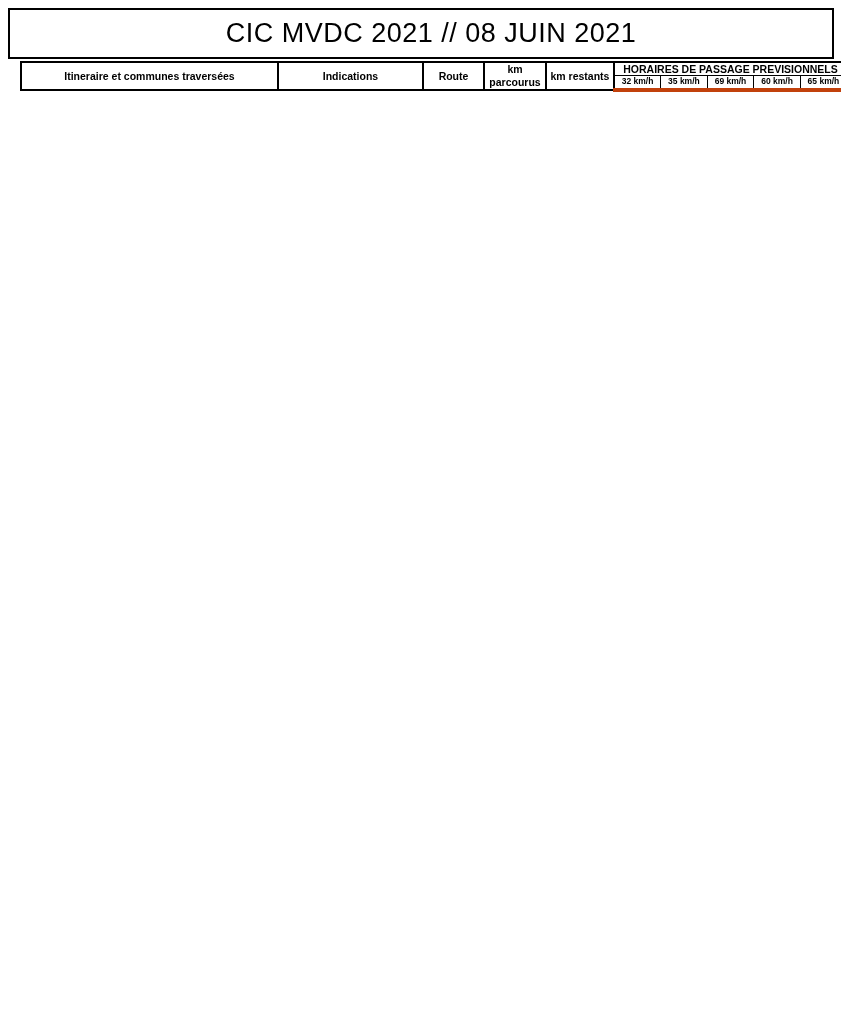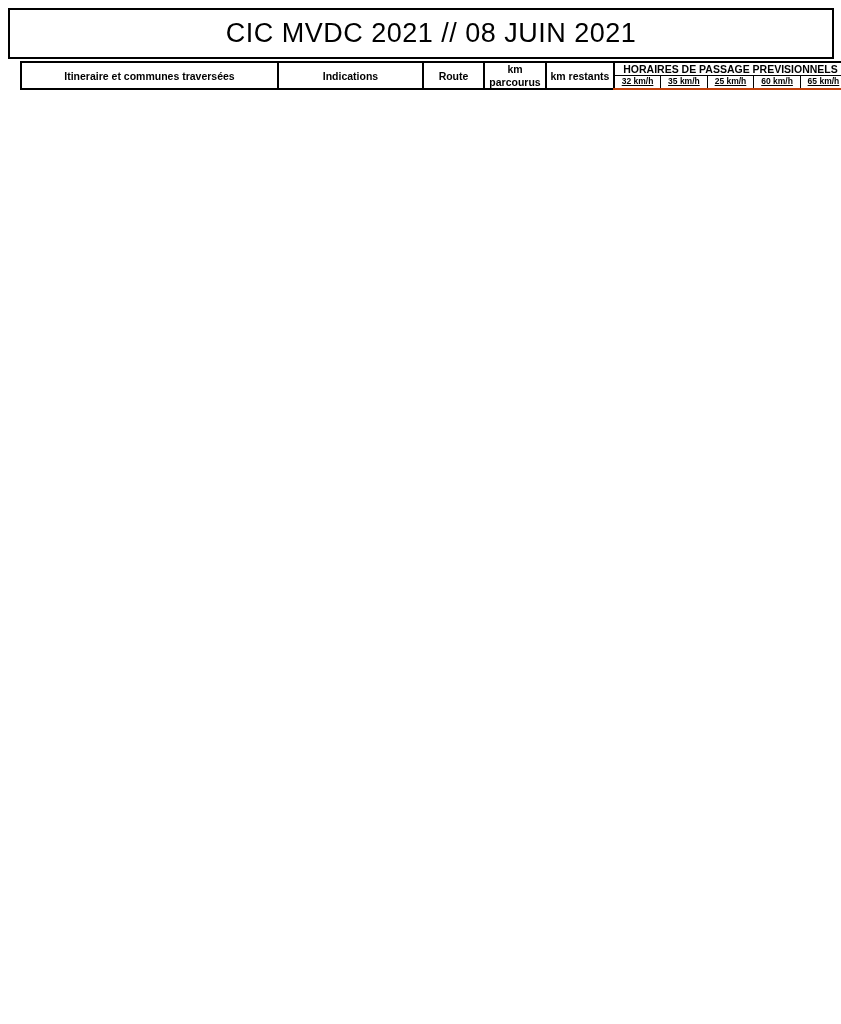--- a/index.html
+++ b/index.html
@@ -7,21 +7,21 @@
   .page{padding:8px 7px 0 8px;}
   .titlebox{border:2px solid #000;height:47px;display:flex;align-items:center;justify-content:center;font-size:27px;letter-spacing:.5px;padding-left:20px;}
   table{border-collapse:collapse;width:826px;table-layout:fixed;margin-top:2px;}
   col.c-it{width:257px;} col.c-i1{width:72px;} col.c-i2{width:73px;} col.c-rt{width:61px;}
   col.c-kp{width:62px;} col.c-kr{width:68px;} col.c-t{width:46.6px;}
   th,td{border:1px solid #000;padding:0 2px;font-size:8.5px;line-height:1.15;height:11.6px;overflow:hidden;white-space:nowrap;text-align:center;vertical-align:middle;}
   table{border:2px solid #000;margin-left:12px;}
   thead th{font-weight:bold;}
   th.main{font-size:10.5px;}
   th.kmp{white-space:pre-line;line-height:1.2;}
-  th.speed{font-size:8.5px;height:12px;border-bottom:2px solid #c2410c;text-decoration:underline;}
+  th.speed{font-size:8.5px;height:12px;border-bottom:4px solid #c2410c;}
   th.hor{font-size:10.5px;border-radius:6px;}
   .thL{border-left:2px solid #000;}
 </style>
 </head>
 <body>
 
 <div class="page">
   <div class="titlebox">CIC MVDC 2021 // 08 JUIN 2021</div>
   <table>
     <colgroup>
@@ -43,20 +43,20 @@
         <th class="main thL" rowspan="2" colspan="2">Indications</th>
         <th class="main thL" rowspan="2">Route</th>
         <th class="main kmp thL" rowspan="2">km
 parcourus</th>
         <th class="main thL" rowspan="2">km restants</th>
         <th class="hor thL" colspan="5">HORAIRES DE PASSAGE PREVISIONNELS</th>
       </tr>
       <tr>
         <th class="speed thL">32 km/h</th>
         <th class="speed">35 km/h</th>
-        <th class="speed">25 km/h</th>
+        <th class="speed">69 km/h</th>
         <th class="speed">60 km/h</th>
         <th class="speed">65 km/h</th>
       </tr>
     </thead>
     <tbody></tbody>
   </table>
 </div>
 
 </body></html>

